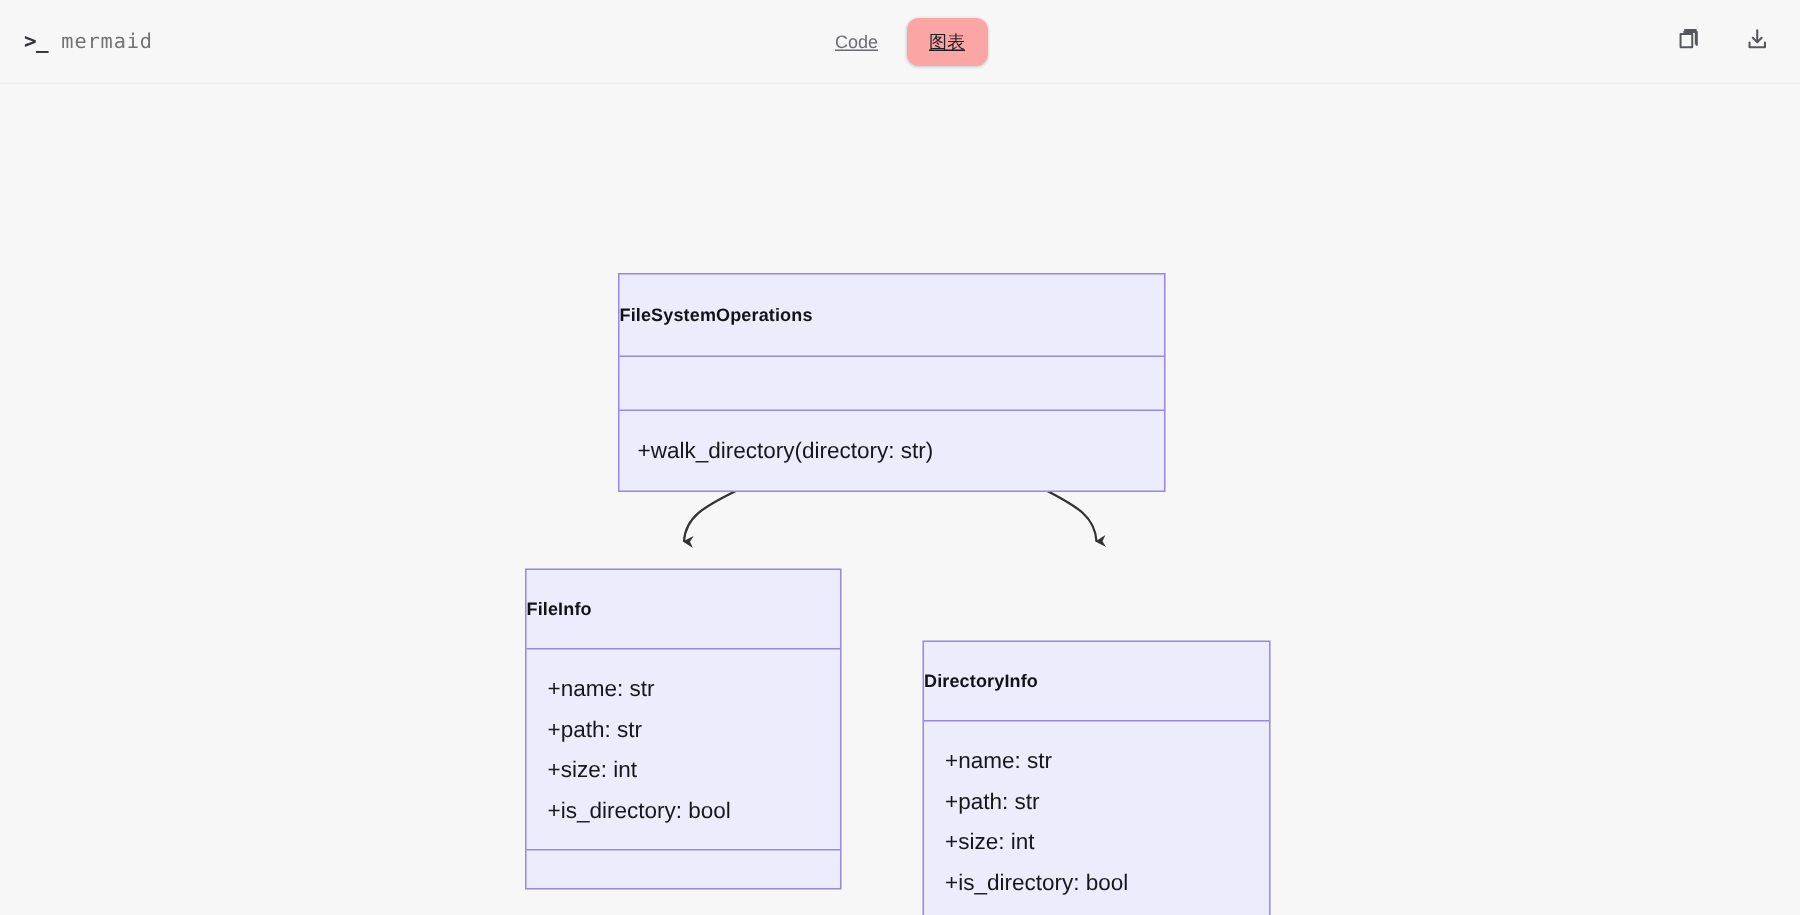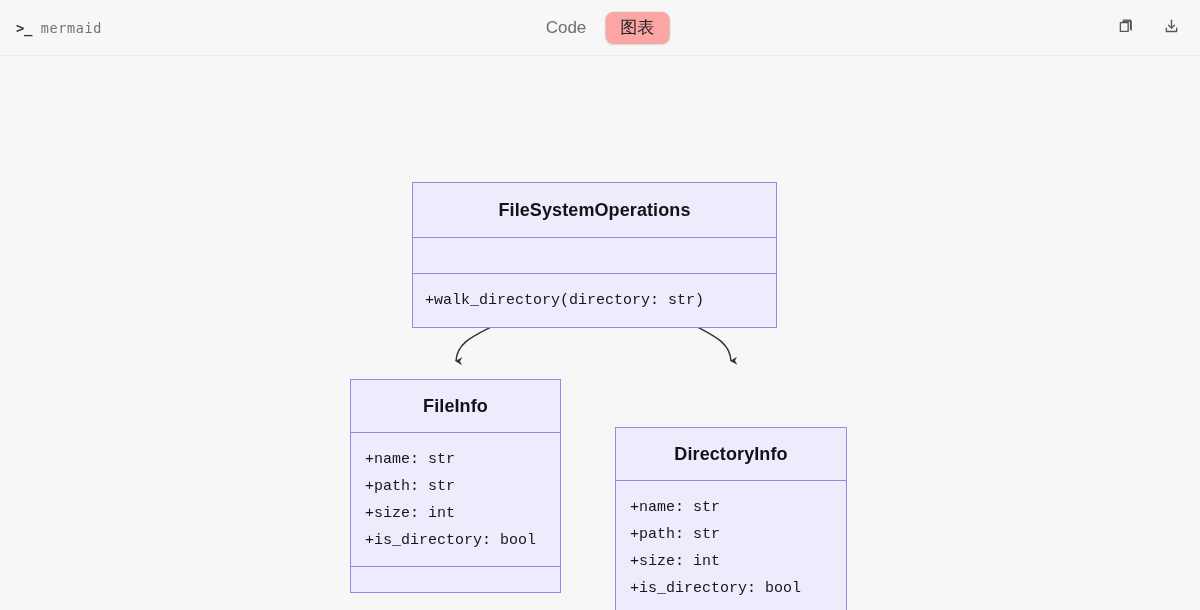--- a/index.html
+++ b/index.html
@@ -57,29 +57,30 @@
     left: 50%;
     transform: translateX(-50%);
     top: 0;
     height: 56px;
     display: flex;
     align-items: center;
     gap: 4px;
   }
 
   .tab {
-    font-size: 17px;
+    font-size: 12px;
     color: #6b6d73;
     padding: 6px 15px;
     border-radius: 8px;
     background: transparent;
     border: none;
     cursor: pointer;
     line-height: 20px;
     font-family: "Liberation Sans", sans-serif;
+    text-decoration: underline;
   }
 
   .tab.active {
     background: #fca5a5;
     color: #1f2023;
     box-shadow: 0 1px 2px rgba(16,17,20,0.10), 0 0 0 1px rgba(16,17,20,0.045);
   }
 
   #header-actions {
     position: absolute;
@@ -122,30 +123,28 @@
   }
 
   .uml-class {
     position: absolute;
     border: 1.6px solid #9a86e4;
     background: #ececfd;
     z-index: 2;
   }
 
   .uml-title {
-    text-align: center;
-    font-size: 18px;
+    font-size: 12px;
     font-weight: 700;
     color: #111317;
     letter-spacing: 0.1px;
   }
 
   .uml-section {
     border-top: 1.6px solid #9a86e4;
-    font-family: Liberation Mono, monospace;
   }
 
   .uml-member {
     font-size: 15px;
     color: #15171b;
     line-height: 27px;
     white-space: pre;
   }
 
   

